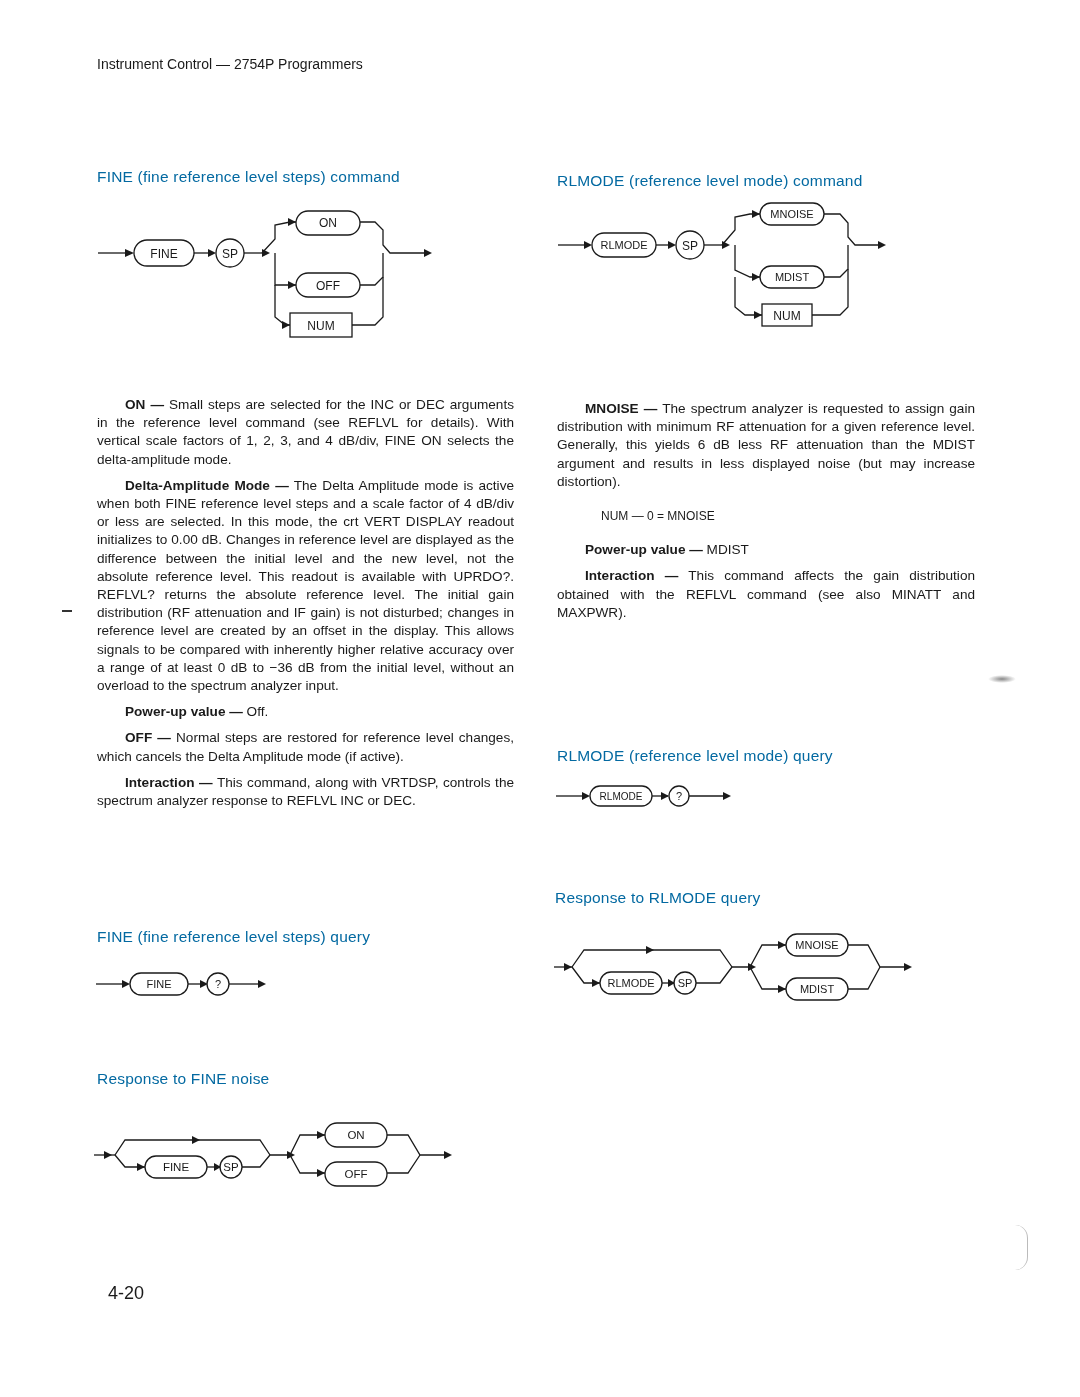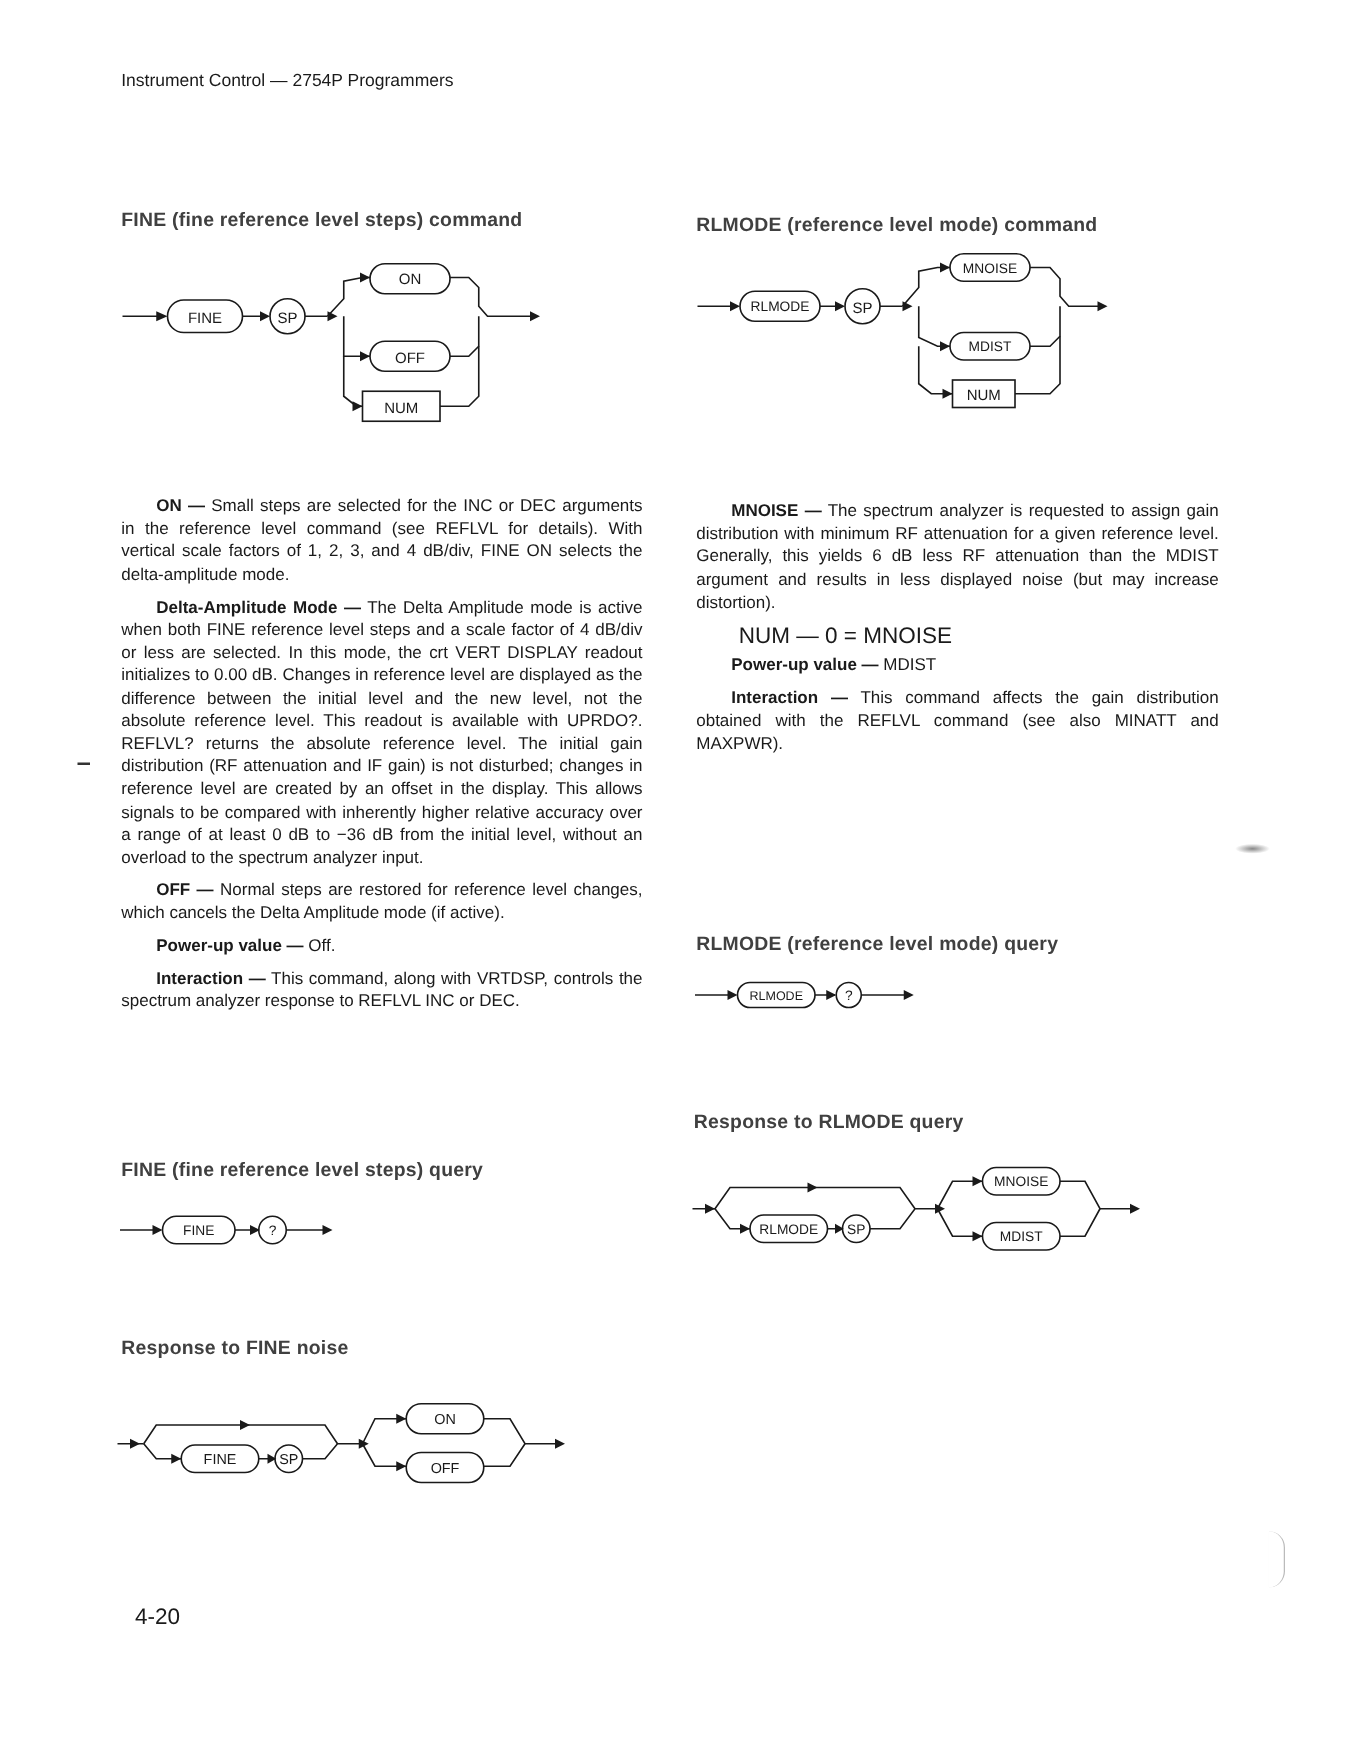--- a/index.html
+++ b/index.html
@@ -2,27 +2,27 @@
 <html><head>
 <meta charset="utf-8">
 <style>
   html, body { margin: 0; padding: 0; background: #ffffff; }
   body {
     width: 1080px; height: 1397px; position: relative; overflow: hidden;
     font-family: "Liberation Sans", sans-serif; color: #1a1a1a;
   }
   .abs { position: absolute; }
   .running-head { left: 97px; top: 56px; font-size: 14px; }
-  .heading { font-size: 15.5px; font-weight: bold; letter-spacing: 0.2px; color: #404040; }
+  .heading { font-size: 15.5px; font-weight: normal; letter-spacing: 0.2px; color: #0369a1; }
   .col { position: absolute; font-size: 13.6px; line-height: 18.2px; text-align: justify; }
   .col p { margin: 0 0 8px 0; text-indent: 28px; }
   .term { font-weight: bold; }
   .pagenum { left: 108px; top: 1283px; font-size: 18px; }
   svg text { font-family: "Liberation Sans", sans-serif; fill: #1a1a1a; }
-  .num-line { margin: 6px; padding-left: 28px; white-space: pre; font-size: 18px; line-height: 18.2px; }
+  .num-line { margin: 16px; padding-left: 28px; white-space: pre; font-size: 12px; line-height: 18.2px; }
   .speck { position: absolute; border-radius: 50%; }
 </style>
 </head>
 <body>
 
 <div class="abs running-head">Instrument Control — 2754P Programmers</div>
 
 <div class="abs heading" style="left:97px; top:168px;">FINE (fine reference level steps) command</div>
 
 <svg class="abs" style="left:90px; top:195px;" width="360" height="160">
@@ -54,22 +54,22 @@
   <text x="74" y="63" font-size="12" text-anchor="middle">FINE</text>
   <text x="140" y="63" font-size="12" text-anchor="middle">SP</text>
   <text x="238" y="32" font-size="12" text-anchor="middle">ON</text>
   <text x="238" y="95" font-size="12" text-anchor="middle">OFF</text>
   <text x="231" y="135" font-size="12" text-anchor="middle">NUM</text>
 </svg>
 
 <div class="col" style="left:97px; top:396px; width:417px;">
   <p><span class="term">ON —</span><span> Small steps are selected for the INC or DEC arguments in the reference level command (see REFLVL for details). With vertical scale factors of 1, 2, 3, and 4 dB/div, FINE ON selects the delta-amplitude mode.</span></p>
   <p><span class="term">Delta-Amplitude Mode —</span><span> The Delta Amplitude mode is active when both FINE reference level steps and a scale factor of 4 dB/div or less are selected. In this mode, the crt VERT DISPLAY readout initializes to 0.00 dB. Changes in reference level are displayed as the difference between the initial level and the new level, not the absolute reference level. This readout is available with UPRDO?. REFLVL? returns the absolute reference level. The initial gain distribution (RF attenuation and IF gain) is not disturbed; changes in reference level are created by an offset in the display. This allows signals to be compared with inherently higher relative accuracy over a range of at least 0 dB to −36 dB from the initial level, without an overload to the spectrum analyzer input.</span></p>
+  <p><span class="term">Power-up value —</span><span> Off.</span></p>
   <p><span class="term">OFF —</span><span> Normal steps are restored for reference level changes, which cancels the Delta Amplitude mode (if active).</span></p>
-  <p><span class="term">Power-up value —</span><span> Off.</span></p>
   <p><span class="term">Interaction —</span><span> This command, along with VRTDSP, controls the spectrum analyzer response to REFLVL INC or DEC.</span></p>
 </div>
 
 <div class="abs" style="left:62px; top:610px; width:10px; height:1.5px; background:#333;"></div>
 
 <div class="abs heading" style="left:97px; top:928px;">FINE (fine reference level steps) query</div>
 
 <svg class="abs" style="left:90px; top:965px;" width="200" height="40">
   <g stroke="#1a1a1a" stroke-width="1.3" fill="none">
     <line x1="6" y1="19" x2="34" y2="19"></line>

